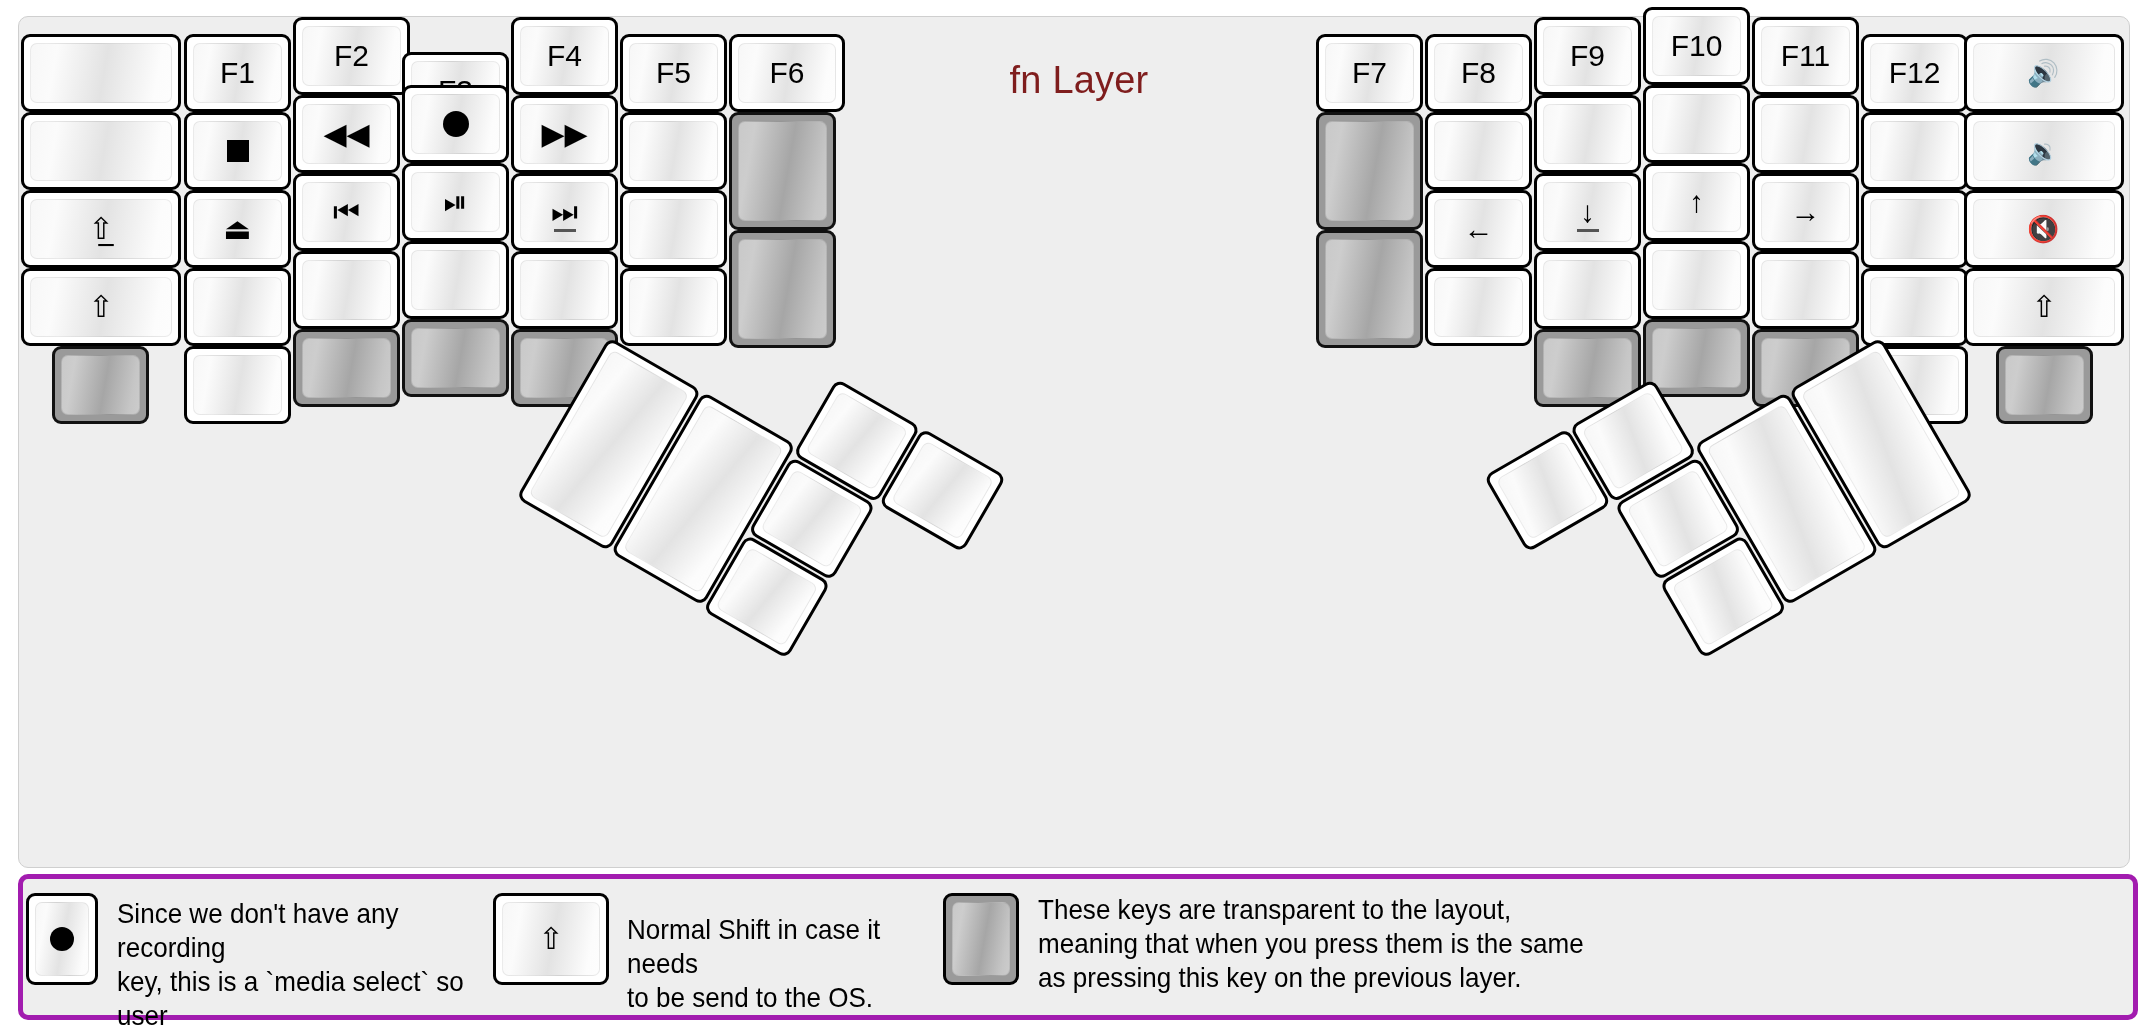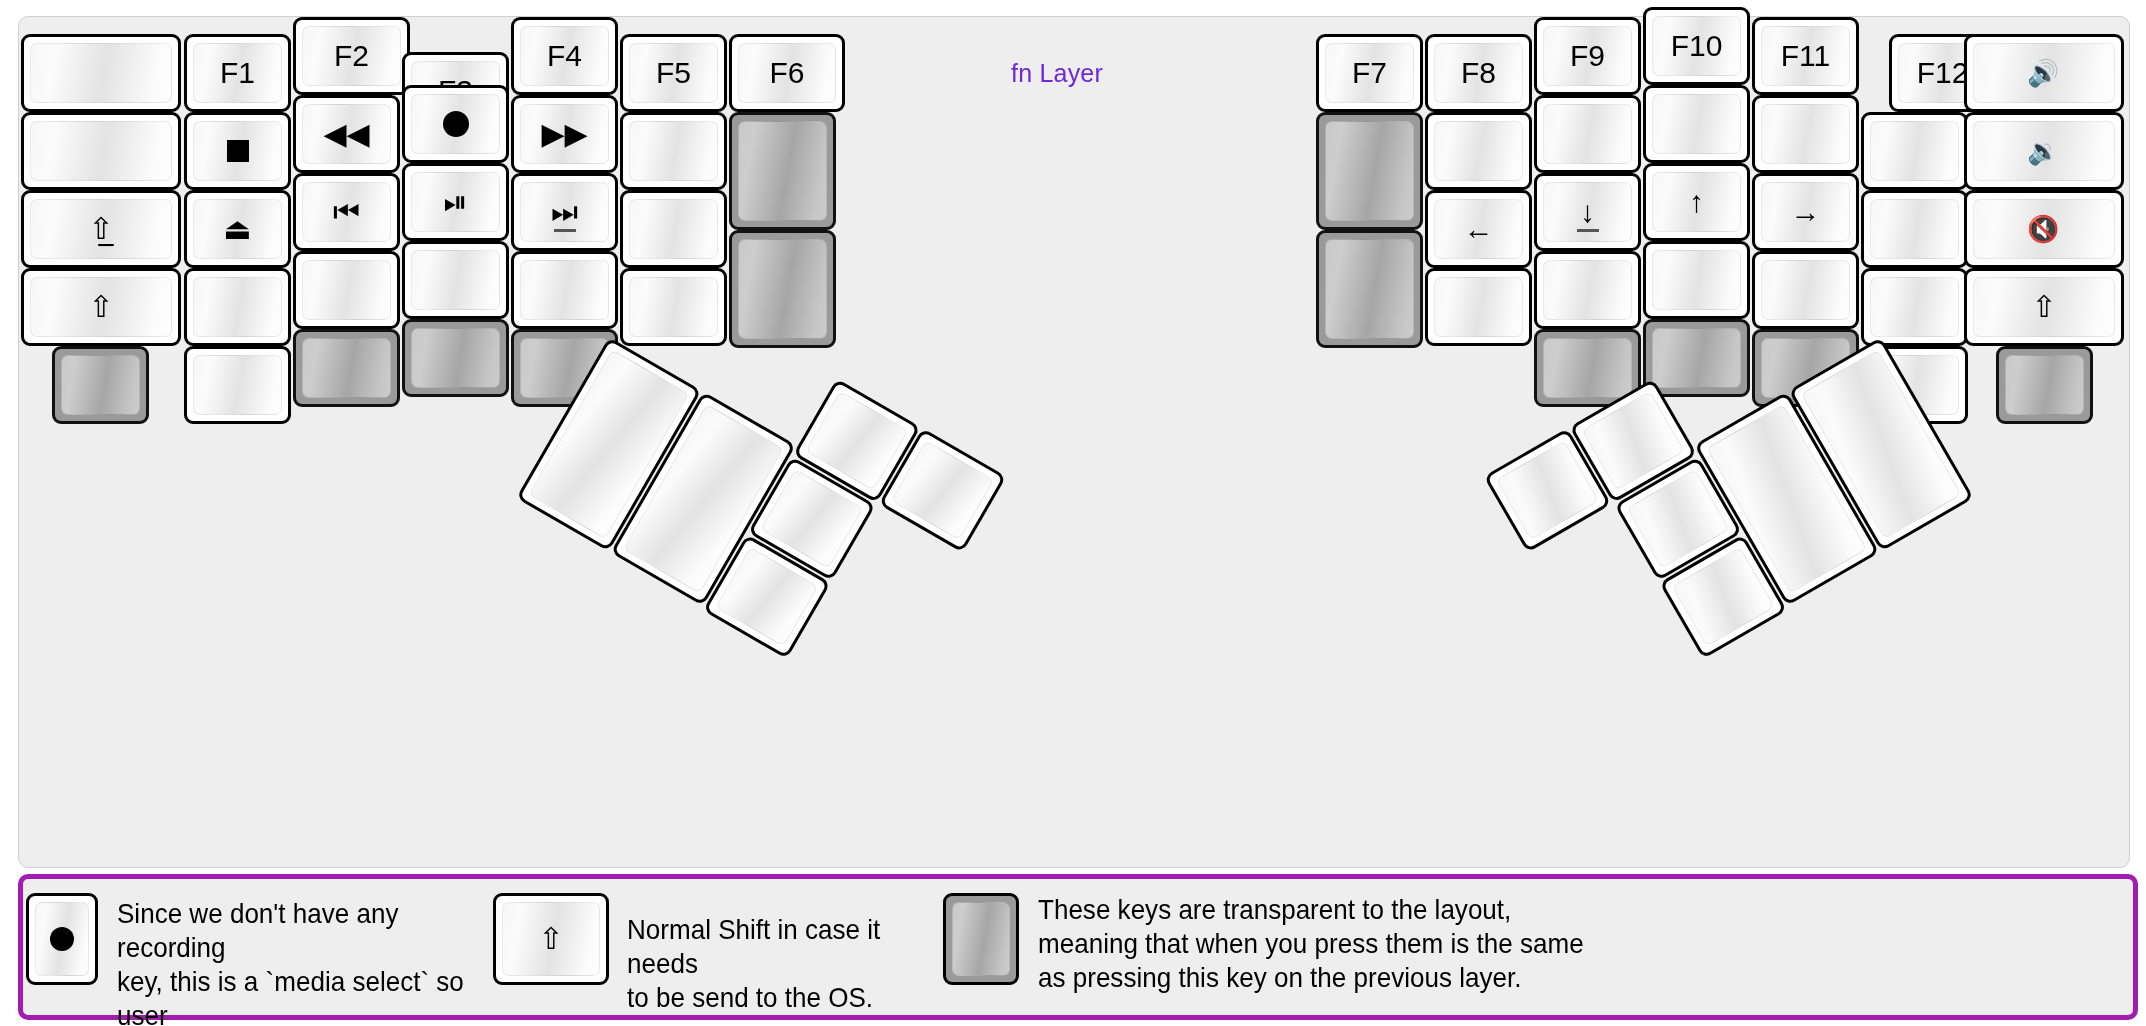--- a/index.html
+++ b/index.html
@@ -25,25 +25,25 @@
   #legend {
     position: absolute;
     left: 18px; top: 874px;
     width: 2110px; height: 136px;
     background: #eeeeee;
     border: 5px solid #a21caf;
     border-radius: 10px;
   }
   #title {
     position: absolute;
-    left: 908px; top: 42px;
+    left: 930px; top: 42px;
     width: 260px;
     text-align: center;
-    font-size: 25px;
-    color: #6d28d9;
+    font-size: 38px;
+    color: #7f1d1d;
     letter-spacing: 0.2px;
   }
 
   
   .key {
     position: absolute;
     box-sizing: border-box;
     border: 3px solid #000000;
     border-radius: 9px;
     background: #ffffff;
@@ -372,21 +372,21 @@
         <span class="glyph">→</span>
       </div>
     </div>
     <div class="key" style="left:1733px; top:234px; width:107px; height:78px;">
       <div class="cap"></div>
     </div>
     <div class="key trans" style="left:1733px; top:312px; width:107px; height:78px;">
       <div class="cap"></div>
     </div>
 
-    <div class="key" style="left:1842px; top:17px; width:107px; height:78px;margin-left:28px;">
+    <div class="key" style="left:1842px; top:17px; width:107px; height:78px;">
       <div class="cap">
         <span class="lbl">F12</span>
       </div>
     </div>
     <div class="key" style="left:1842px; top:95px; width:107px; height:78px;">
       <div class="cap"></div>
     </div>
     <div class="key" style="left:1842px; top:173px; width:107px; height:78px;">
       <div class="cap"></div>
     </div>

